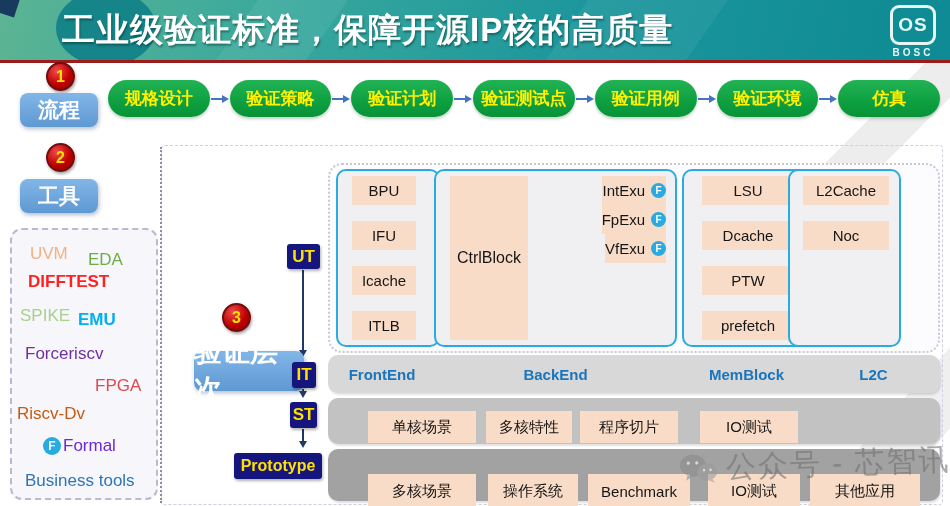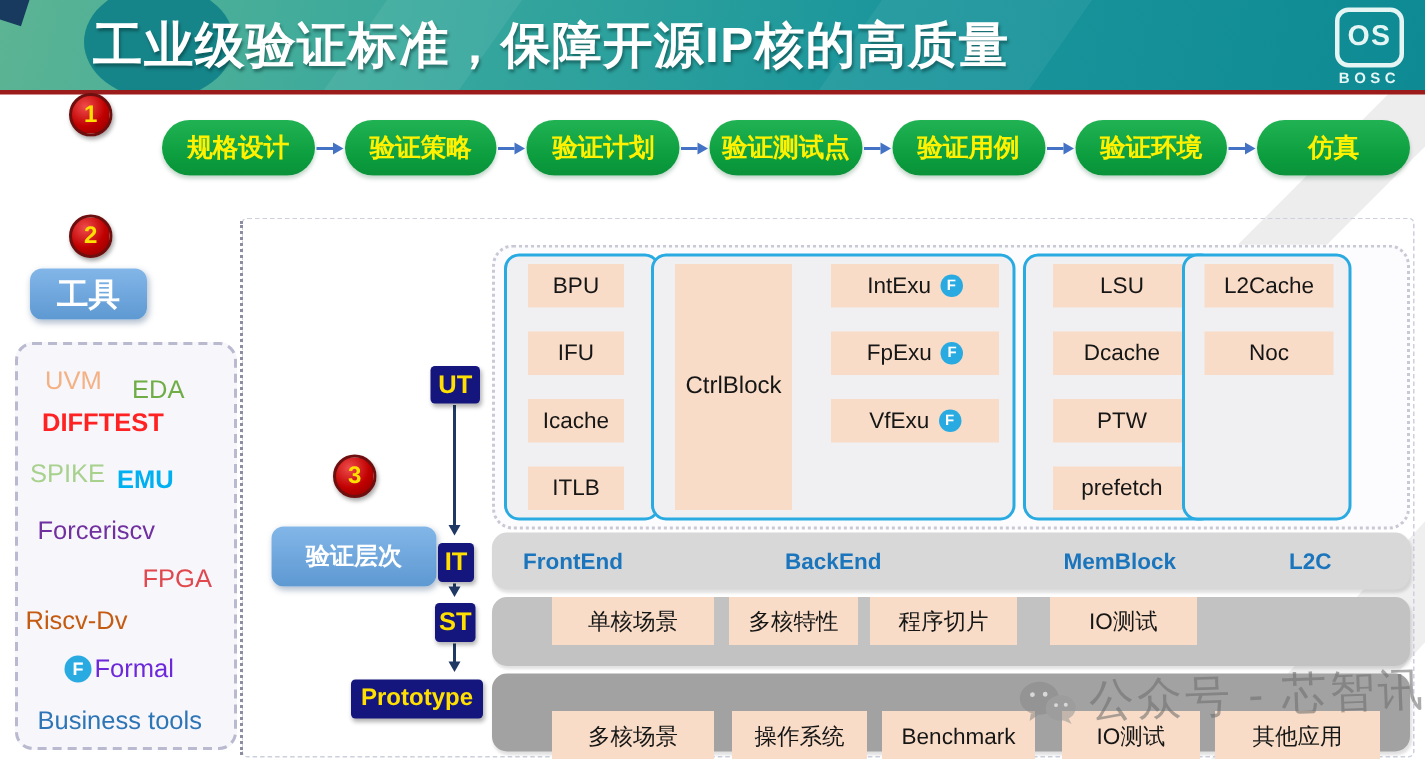--- a/index.html
+++ b/index.html
@@ -37,21 +37,21 @@
     display:flex;align-items:center;justify-content:center;color:#FFE000;font-weight:bold;font-size:16px;box-shadow:1px 2px 3px rgba(0,0,0,.35);}
   .badge1{left:46px;top:62px;}
   .badge2{left:46px;top:143px;}
   .badge3{left:222px;top:303px;}
 
   
   .bluebtn{position:absolute;z-index:4;border-radius:8px;display:flex;align-items:center;justify-content:center;
     background:linear-gradient(180deg,#82B6E8 0%,#5E99D2 100%);color:#fff;font-weight:bold;box-shadow:1px 2px 4px rgba(60,90,130,.4);}
   .btn-process{left:20px;top:93px;width:78px;height:34px;font-size:21px;}
   .btn-tools{left:20px;top:179px;width:78px;height:34px;font-size:21px;}
-  .btn-levels{left:181px;top:351px;width:110px;height:40px;font-size:16px;}
+  .btn-levels{left:194px;top:351px;width:110px;height:40px;font-size:28px;}
 
   
   .pillrow{position:absolute;left:108px;top:80px;width:832px;height:37px;display:flex;align-items:center;z-index:4;}
   .pill{flex:1;height:37px;border-radius:19px;display:flex;align-items:center;justify-content:center;
     background:linear-gradient(180deg,#21b254 0%,#0b9c3e 70%,#0a9239 100%);color:#FFF100;font-weight:bold;font-size:17px;
     box-shadow:0 2px 3px rgba(0,80,30,.25);white-space:nowrap;}
   .flow-arrow{width:20px;height:10px;position:relative;flex:0 0 20px;}
   .flow-arrow::before{content:"";position:absolute;left:1px;top:4px;width:11px;border-top:2px dashed #4472C4;}
   .flow-arrow::after{content:"";position:absolute;left:12px;top:1px;border-left:7px solid #4472C4;border-top:4px solid transparent;border-bottom:4px solid transparent;}
 
@@ -93,38 +93,38 @@
   .grp-be{left:434px;width:243px;}
   .grp-mb{left:682px;width:129px;}
   .grp-l2{left:788px;width:113px;}
   .stack{position:absolute;display:flex;flex-direction:column;gap:16px;align-items:center;}
   .stack-fe{left:14px;top:5px;width:64px;}
   .stack-mb{left:18px;top:5px;width:92px;}
   .stack-l2{left:13px;top:5px;width:86px;}
   .blk{background:#F9DCC7;color:#161616;display:flex;align-items:center;justify-content:center;font-size:15px;width:100%;height:29px;flex:0 0 29px;}
   .ctrlblk{position:absolute;left:14px;top:5px;width:78px;height:164px;background:#F9DCC7;color:#161616;
     display:flex;align-items:center;justify-content:center;font-size:16px;}
-  .exustack{position:absolute;left:118px;top:5px;width:112px;display:flex;flex-direction:column;gap:16px;}
+  .exustack{position:absolute;left:118px;top:5px;width:112px;display:flex;flex-direction:column;align-items:flex-end;}
   .exu{background:#F9DCC7;height:29px;display:flex;align-items:center;justify-content:center;gap:6px;font-size:15px;color:#161616;}
   .fmini{display:inline-flex;width:15px;height:15px;border-radius:50%;background:#29ABE2;color:#fff;
     align-items:center;justify-content:center;font-size:10px;font-weight:bold;flex:0 0 15px;}
 
   
   .bar{position:absolute;left:328px;width:612px;border-radius:10px;z-index:2;box-shadow:1px 2px 2px rgba(0,0,0,.12);}
   .bar-labels{top:355px;height:38px;background:#d8d8d8;}
   .bar-st{top:398px;height:46px;background:#c2c2c2;}
   .bar-proto{top:449px;height:52px;background:#a2a2a2;}
   .bcell{position:absolute;top:0;height:38px;display:flex;align-items:center;justify-content:center;
     color:#1B75BC;font-weight:bold;font-size:15px;}
   .bc-fe{left:8px;width:92px;}
   .bc-be{left:106px;width:243px;}
   .bc-mb{left:354px;width:129px;}
   .bc-l2{left:489px;width:113px;}
   .blk2{position:absolute;background:#F9DCC7;color:#161616;display:flex;align-items:center;justify-content:center;font-size:15px;}
-  .st-b{top:0;height:32px;}
+  .st-b{top:13px;height:32px;}
   .st-0{left:40px;width:108px;}  .st-1{left:158px;width:86px;}  .st-2{left:252px;width:98px;}
   .st-3{left:372px;width:98px;}  .st-4{left:482px;width:100px;}
   .pr-b{top:25px;height:34px;}
   .pr-0{left:40px;width:108px;}  .pr-1{left:160px;width:90px;}  .pr-2{left:260px;width:102px;}
   .pr-3{left:380px;width:92px;}  .pr-4{left:482px;width:110px;}
 
   
   .watermark{position:absolute;left:678px;top:449px;display:flex;align-items:center;gap:8px;z-index:6;
     opacity:.58;transform:rotate(-2deg);transform-origin:left center;}
   .wm-text{font-size:30px;color:#6f6f6f;letter-spacing:2px;white-space:nowrap;}
@@ -146,20 +146,21 @@
     <div class="banner-streak2"></div>
     <div class="title">工业级验证标准，保障开源IP核的高质量</div>
     <div class="logo">
       <div class="logo-box">OS</div>
       <div class="logo-sub">BOSC</div>
     </div>
   </div>
   <div class="redline"></div>
 
   <div class="badge badge1">1</div>
+  <div class="bluebtn btn-process">流程</div>
   <div class="badge badge2">2</div>
   <div class="bluebtn btn-tools">工具</div>
   <div class="badge badge3">3</div>
   <div class="bluebtn btn-levels">验证层次</div>
 
   <div class="pillrow">
     <div class="pill">规格设计</div>
     <span class="flow-arrow"></span>
     <div class="pill">验证策略</div>
     <span class="flow-arrow"></span>

